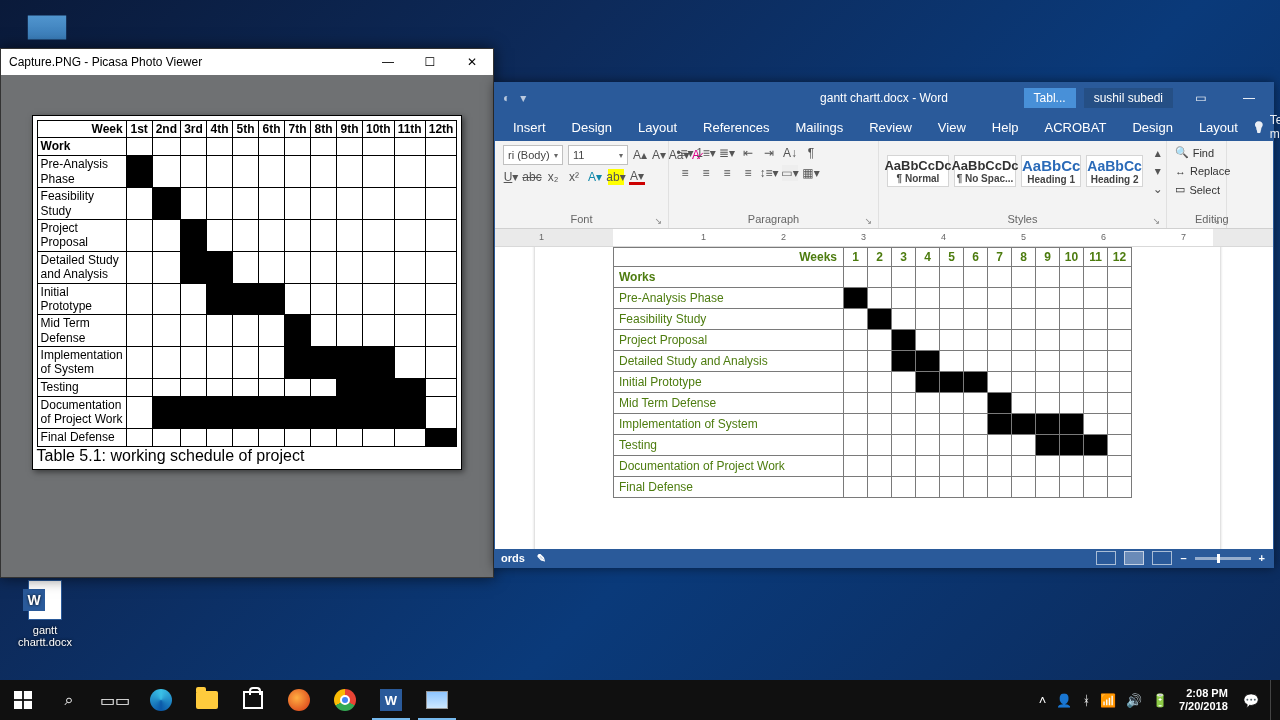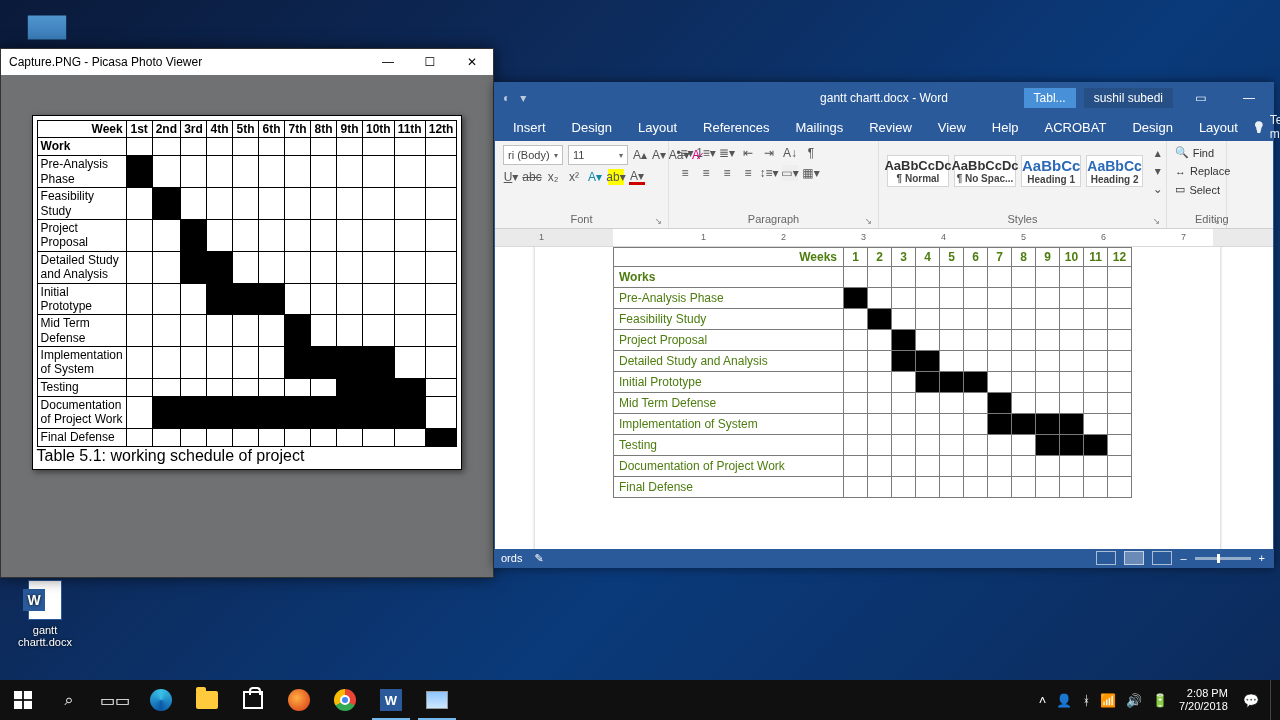--- a/index.html
+++ b/index.html
@@ -67,39 +67,39 @@
 
 .docarea { position:absolute; top:164px; left:0; right:0; bottom:18px; background:#fff; overflow:hidden; }
 .page { position:absolute; left:40px; top:-12px; width:685px; min-height:340px; background:#fff; box-shadow:0 0 3px rgba(0,0,0,.3); padding-top:12px;}
 .wt { border-collapse:collapse; font-size:12px; color:#4d7c0f; margin-left:78px; }
 .wt td,.wt th { border:1px solid #7a7a7a; padding:3px 5px; font-size:12px; }
 .wt th { font-weight:bold; text-align:center; padding:2px 4px;}
 .wt th.wh { text-align:right; padding-right:6px; }
 .wt .rowh { width:230px; }
 .wt td.c { width:24px; height:20px; }
 .wt td.c.f { background:#000; }
-.wstatus { position:absolute; left:0; right:0; bottom:0; height:18px; background:#2a5a9a; color:#fff; font-size:11px; display:flex; align-items:center; }
+.wstatus { position:absolute; left:0; right:0; bottom:0; height:18px; background:#2a5a9a; color:#fff; font-size:11px; display:flex; align-items:center;font-weight:bold; }
 .wstatus .l { padding-left:6px; display:flex; gap:12px;}
 .wstatus .r { margin-left:auto; display:flex; align-items:center; gap:8px; padding-right:8px;}
 .wstatus .vb { width:20px; height:14px; border:1px solid rgba(255,255,255,.6); }
 .wstatus .slider { width:56px; height:3px; background:rgba(255,255,255,.5); position:relative;}
 .wstatus .slider::after{content:"";position:absolute;left:40%;top:-3px;width:3px;height:9px;background:#fff;}
 
 
 .hl { position:absolute; width:48px; height:48px; border-radius:50%; background:radial-gradient(circle,#ffe600 0%,#ffe600 55%,rgba(255,230,0,.2) 70%,rgba(255,230,0,0) 80%); pointer-events:none; left:832px; top:490px; }
 .hl::after { content:"↖"; position:absolute; left:22px; top:18px; font-size:16px; color:#000; transform:scaleX(-1);}
 
 
 .taskbar { position:absolute; left:0; right:0; bottom:0; height:40px; background:#101010; display:flex; align-items:center; }
 .taskbar .tb { width:46px; height:40px; display:flex; align-items:center; justify-content:center; color:#fff; font-size:16px; position:relative;}
 .taskbar .tb.active::after { content:""; position:absolute; bottom:0; left:4px; right:4px; height:2px; background:#76b9ed;}
 .taskbar .start { font-size:17px; }
 .taskbar .start svg { width:18px; height:18px; }
 .taskbar .tray { margin-left:auto; display:flex; align-items:center; gap:10px; color:#fff; font-size:11px; padding-right:4px;}
-.taskbar .tray .clock { text-align:right; line-height:1.15; font-size:11px; padding-right:6px;}
+.taskbar .tray .clock { text-align:right; line-height:1.15; font-size:11px; padding-right:6px;font-weight:bold;}
 .taskbar .tray .ti { font-size:13px; }
 .taskbar .showdesk { width:6px; height:40px; border-left:1px solid #444; }
 .pale { opacity:.85 }
 
 .edge-icon{width:22px;height:22px;border-radius:50%;background:conic-gradient(#3ac1e8,#0a58a8,#3ac1e8);}
 .folder-icon{width:22px;height:18px;background:#ffcb3d;border-radius:2px;position:relative;}
 .folder-icon::before{content:"";position:absolute;top:-4px;left:0;width:10px;height:5px;background:#ffcb3d;border-radius:2px 2px 0 0;}
 .store-icon{width:20px;height:18px;border:2px solid #fff;position:relative;}
 .store-icon::before{content:"";position:absolute;top:-6px;left:4px;width:8px;height:6px;border:2px solid #fff;border-bottom:none;border-radius:4px 4px 0 0;}
 .ff-icon{width:22px;height:22px;border-radius:50%;background:radial-gradient(circle at 40% 40%,#ffae42,#e25822 70%);}

